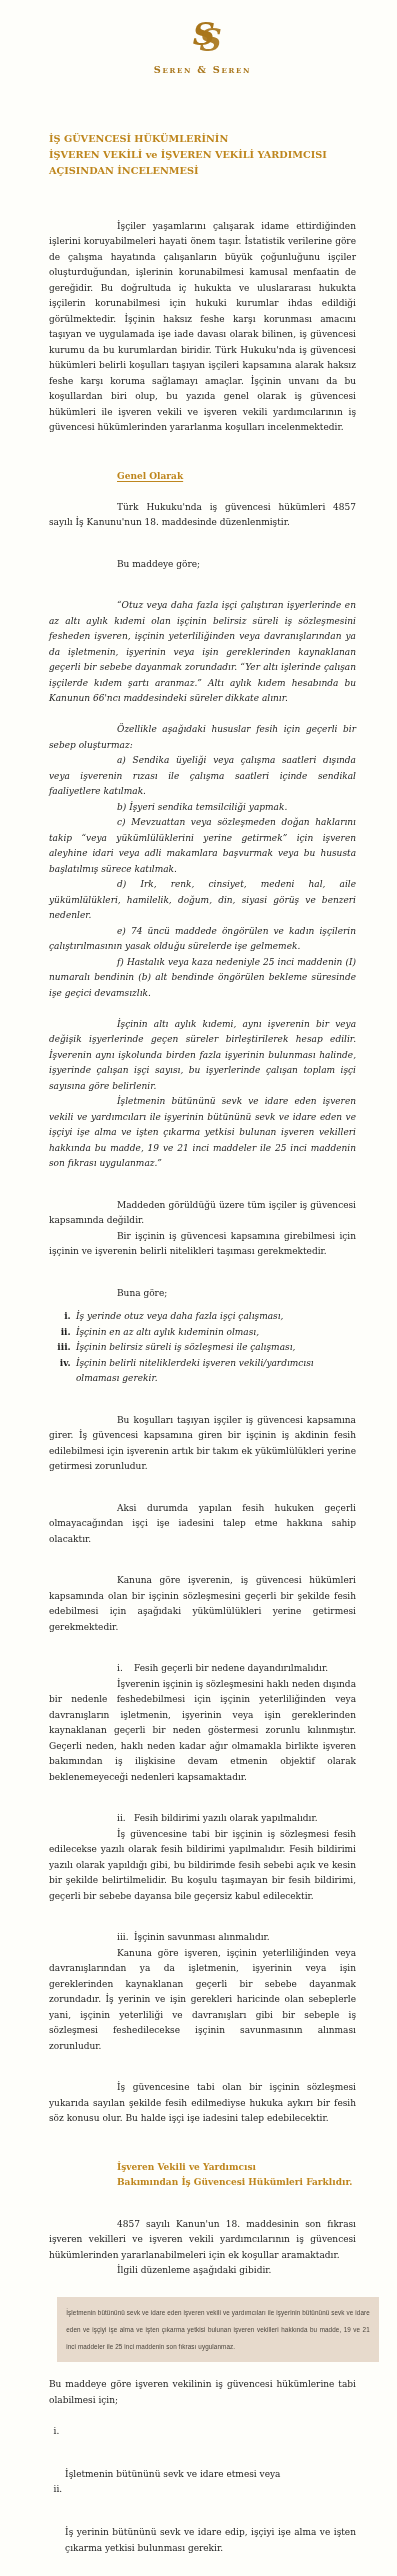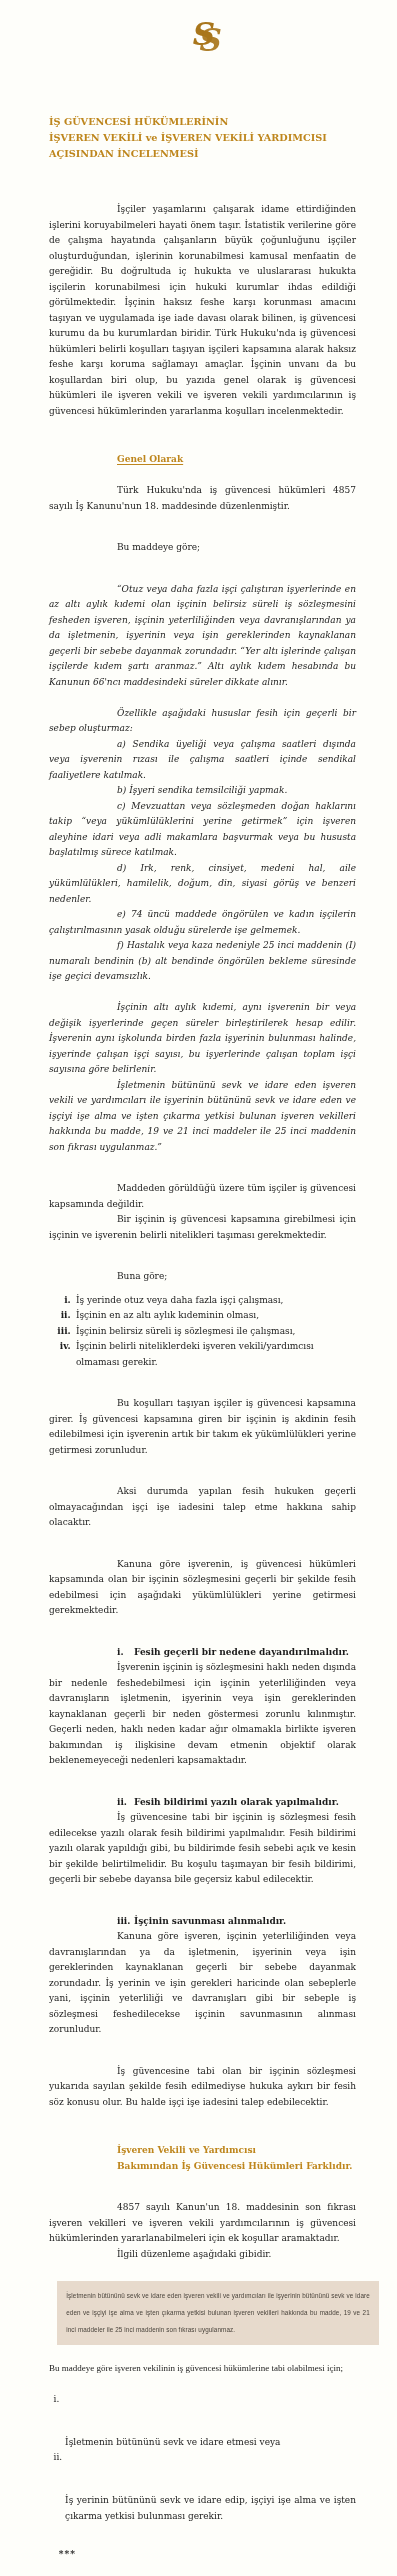--- a/index.html
+++ b/index.html
@@ -19,54 +19,55 @@
   .mono{position:relative; height:42px; width:100%;}
   .mono .s{position:absolute; top:0; font-family:"DejaVu Serif",serif; font-style:italic; font-weight:bold; color:var(--logo); line-height:1;}
   .mono .s1{font-size:31px; left:calc(50% - 9.7px);}
   .mono .s2{font-size:31px; left:calc(50% - 2.9px); top:5.7px; opacity:.92;}
   .logo-name{font-variant:small-caps; letter-spacing:1.7px; color:var(--logo); font-size:9.7px; font-weight:600; margin-top:1.1px;}
   
   .title{margin-top:53px; color:var(--accent); font-weight:bold; font-size:9.7px; line-height:16px;}
   
   .p{ text-align:justify; text-indent:68px; margin:15.5px 0 0 0;}
   .p0{ margin-top:0;}
-  .mt46{margin-top:26px;} .mt32{margin-top:18.3px;font-family:Liberation Serif, serif;}
+  .mt46{margin-top:26px;} .mt32{margin-top:18.3px;}
   .p-flush{ text-align:justify; text-indent:0; margin:15.5px 0 0 0;}
   .p-hang{ text-align:justify; text-indent:0; margin:15.5px 0 0 9.7px;}
   .q{ font-style:italic; text-align:justify; text-indent:68px; margin:15.5px 0 0 0;}
   .q0{ margin-top:0;}
   .gold-heading{ color:var(--accent); font-weight:bold; margin:33px 0 0 68px; font-size:9px; line-height:15.5px;}
   .gold-heading.underlined{ text-decoration:underline; text-decoration-color:var(--accent); text-underline-offset:1.7px; display:inline-block;}
   .hwrap{margin:0;}
-  .sub{ margin:26px 0 0 68px; font-weight:bold;}
+  .sub{ margin:26px 0 0 68px; font-weight:normal;}
   .sub .num{ display:inline-block; min-width:17px;}
   
   .l1{ display:flex; padding-left:5.7px; margin-top:0;}
   .l1 .num{ flex:none; width:16px; text-align:right; padding-right:5.2px; font-weight:bold;}
-  .l1 .txt{ flex:1;}
+  .l1 .txt{ flex:1;font-style:italic;}
   .l2{ display:flex; padding-left:4.6px; margin-top:0; text-align:justify;}
   .l2 .num{ flex:none; width:11.5px;}
   .l2 .txt{ flex:1;margin-top:43px;}
   .listblock{margin-top:8px;} .listblock2{margin-top:15.5px;}
   
   .scan1{ margin:18.3px -23px 0 8px; background:var(--scan-box-bg); color:var(--scan-box-text);
     font-family:"Liberation Sans", sans-serif; font-size:6.3px; letter-spacing:0.1px;
     line-height:17px; padding:6.9px 9.2px; text-align:justify;}
   .sep{ margin:23px 0 0 9.7px; font-weight:bold; letter-spacing:1.1px;}
 </style>
 </head>
 <body>
 
 <div class="page">
 
   <div class="logo-wrap">
     <div class="mono">
       <span class="s s1">S</span>
       <span class="s s2">S</span>
     </div>
+    <div class="logo-name">Seren &amp; Seren</div>
   </div>
 
   <div class="title">
     <div>İŞ GÜVENCESİ HÜKÜMLERİNİN</div>
     <div>İŞVEREN VEKİLİ ve İŞVEREN VEKİLİ YARDIMCISI</div>
     <div>AÇISINDAN İNCELENMESİ</div>
   </div>
 
   <p class="p" style="margin-top:40px">İşçiler yaşamlarını çalışarak idame ettirdiğinden işlerini koruyabilmeleri hayati önem taşır. İstatistik verilerine göre de çalışma hayatında çalışanların büyük çoğunluğunu işçiler oluşturduğundan, işlerinin korunabilmesi kamusal menfaatin de gereğidir. Bu doğrultuda iç hukukta ve uluslararası hukukta işçilerin korunabilmesi için hukuki kurumlar ihdas edildiği görülmektedir. İşçinin haksız feshe karşı korunması amacını taşıyan ve uygulamada işe iade davası olarak bilinen, iş güvencesi kurumu da bu kurumlardan biridir. Türk Hukuku'nda iş güvencesi hükümleri belirli koşulları taşıyan işçileri kapsamına alarak haksız feshe karşı koruma sağlamayı amaçlar. İşçinin unvanı da bu koşullardan biri olup, bu yazıda genel olarak iş güvencesi hükümleri ile işveren vekili ve işveren vekili yardımcılarının iş güvencesi hükümlerinden yararlanma koşulları incelenmektedir.</p>
 

